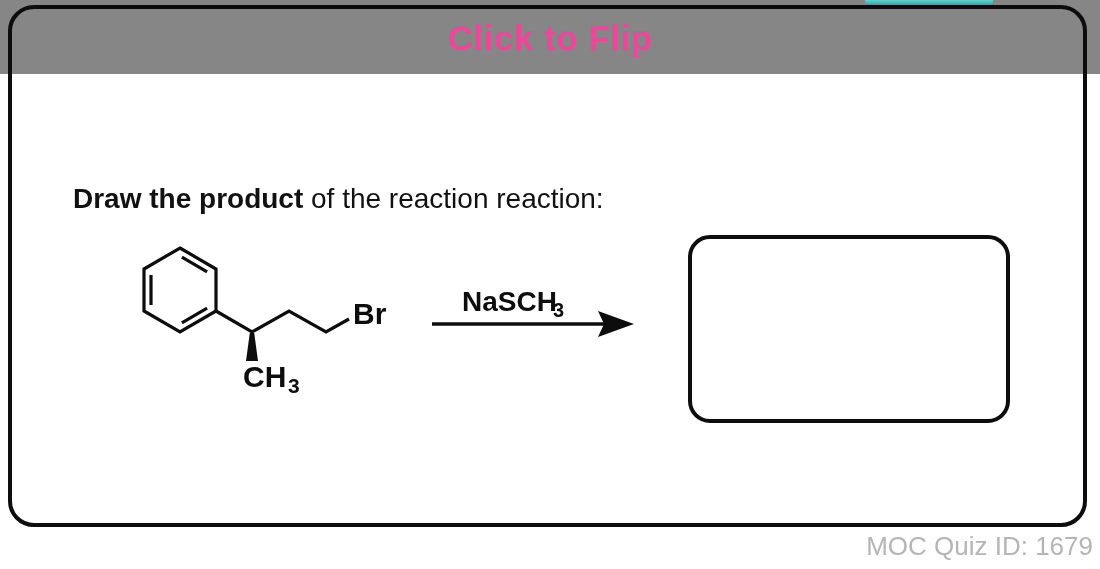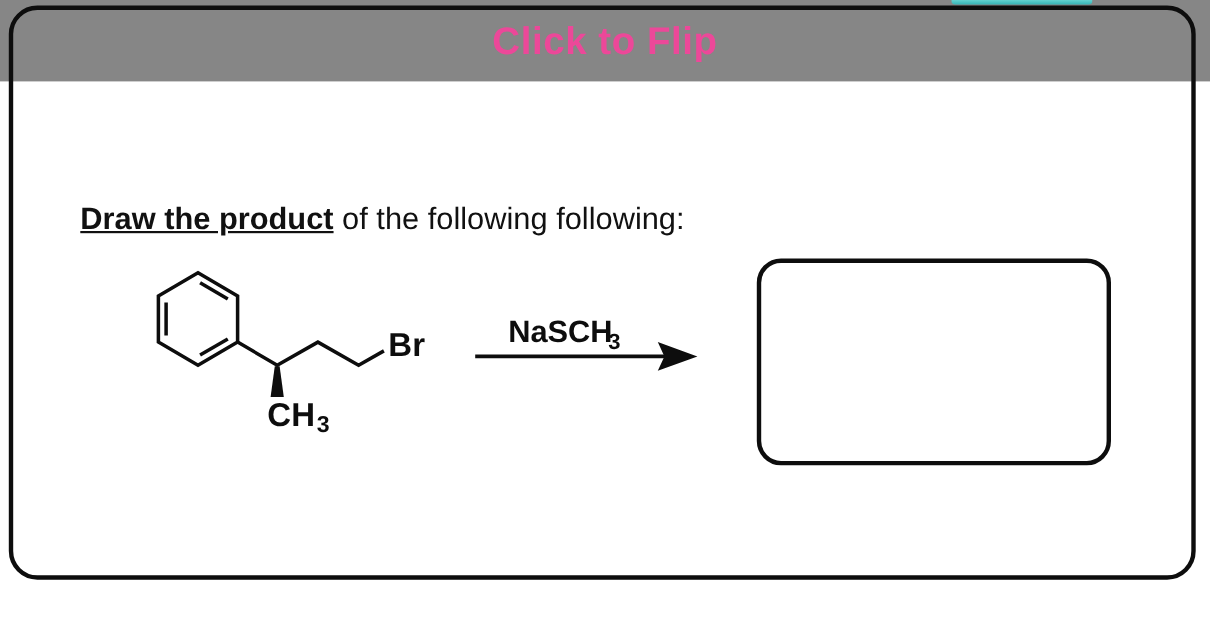--- a/index.html
+++ b/index.html
@@ -29,21 +29,21 @@
   }
   .banner-label{
     position:absolute;left:0;top:5px;width:1100px;height:69px;
     line-height:66px;text-align:center;color:#ec4899;
     font-size:35px;font-weight:600;letter-spacing:.5px;
   }
   .prompt{
     position:absolute;left:73px;top:183px;
     font-size:28px;color:#111;white-space:pre;
   }
-  .prompt .b{font-weight:700;text-decoration:underline;}
+  .prompt .b{font-weight:700;}
   .molecule-svg{position:absolute;left:120px;top:230px;}
   .arrow-svg{position:absolute;left:425px;top:275px;}
   .answer-box{
     position:absolute;left:688px;top:235px;width:322px;height:188px;
     box-sizing:border-box;border:4px solid var(--ink);border-radius:22px;
     background:#fff;
   }
   .footer-note{
     position:absolute;left:8px;top:531px;font-size:26px;font-style:italic;
     color:var(--muted-text);
@@ -62,21 +62,21 @@
 <div class="stage">
 
   <div class="gray-band"></div>
 
   <div class="teal-strip"></div>
 
   <div class="banner-label">Click to Flip</div>
 
   <div class="card"></div>
 
-  <div class="prompt"><span class="b">Draw the product</span><span> of the following following:</span></div>
+  <div class="prompt"><span class="b">Draw the product</span><span> of the reaction reaction:</span></div>
 
   <svg class="molecule-svg" width="290" height="175" viewBox="120 230 290 175">
     <polygon class="mol-stroke" points="180,248 216,269 216,311 180,332 144,311 144,269"></polygon>
     <line class="mol-stroke" x1="181.9" y1="257.1" x2="207.1" y2="271.9"></line>
     <line class="mol-stroke" x1="151" y1="275" x2="151" y2="305"></line>
     <line class="mol-stroke" x1="181.9" y1="322.8" x2="207.1" y2="308.1"></line>
     <polyline class="mol-stroke" points="216,311 252,332 289,311 326,332 349,319"></polyline>
     <polygon class="mol-fill" points="249.8,333 254.2,333 258,361 246,361"></polygon>
     <text class="mol-label" x="243" y="387" font-size="30">CH</text>
     <text class="mol-label" x="288" y="393" font-size="21">3</text>
@@ -86,14 +86,15 @@
   <svg class="arrow-svg" width="225" height="70" viewBox="425 275 225 70">
     <text class="mol-label" x="462" y="311" font-size="28">NaSCH</text>
     <text class="mol-label" x="553" y="317" font-size="20">3</text>
     <line class="mol-stroke" x1="432" y1="324" x2="612" y2="324" style="stroke-width:3.5"></line>
     <polygon class="mol-fill" points="634,324 598,311 604,324 598,337"></polygon>
   </svg>
 
   <div class="answer-box"></div>
 
 
+  <div class="footer-id">MOC Quiz ID: 1679</div>
 
 </div>
 
 </body></html>

